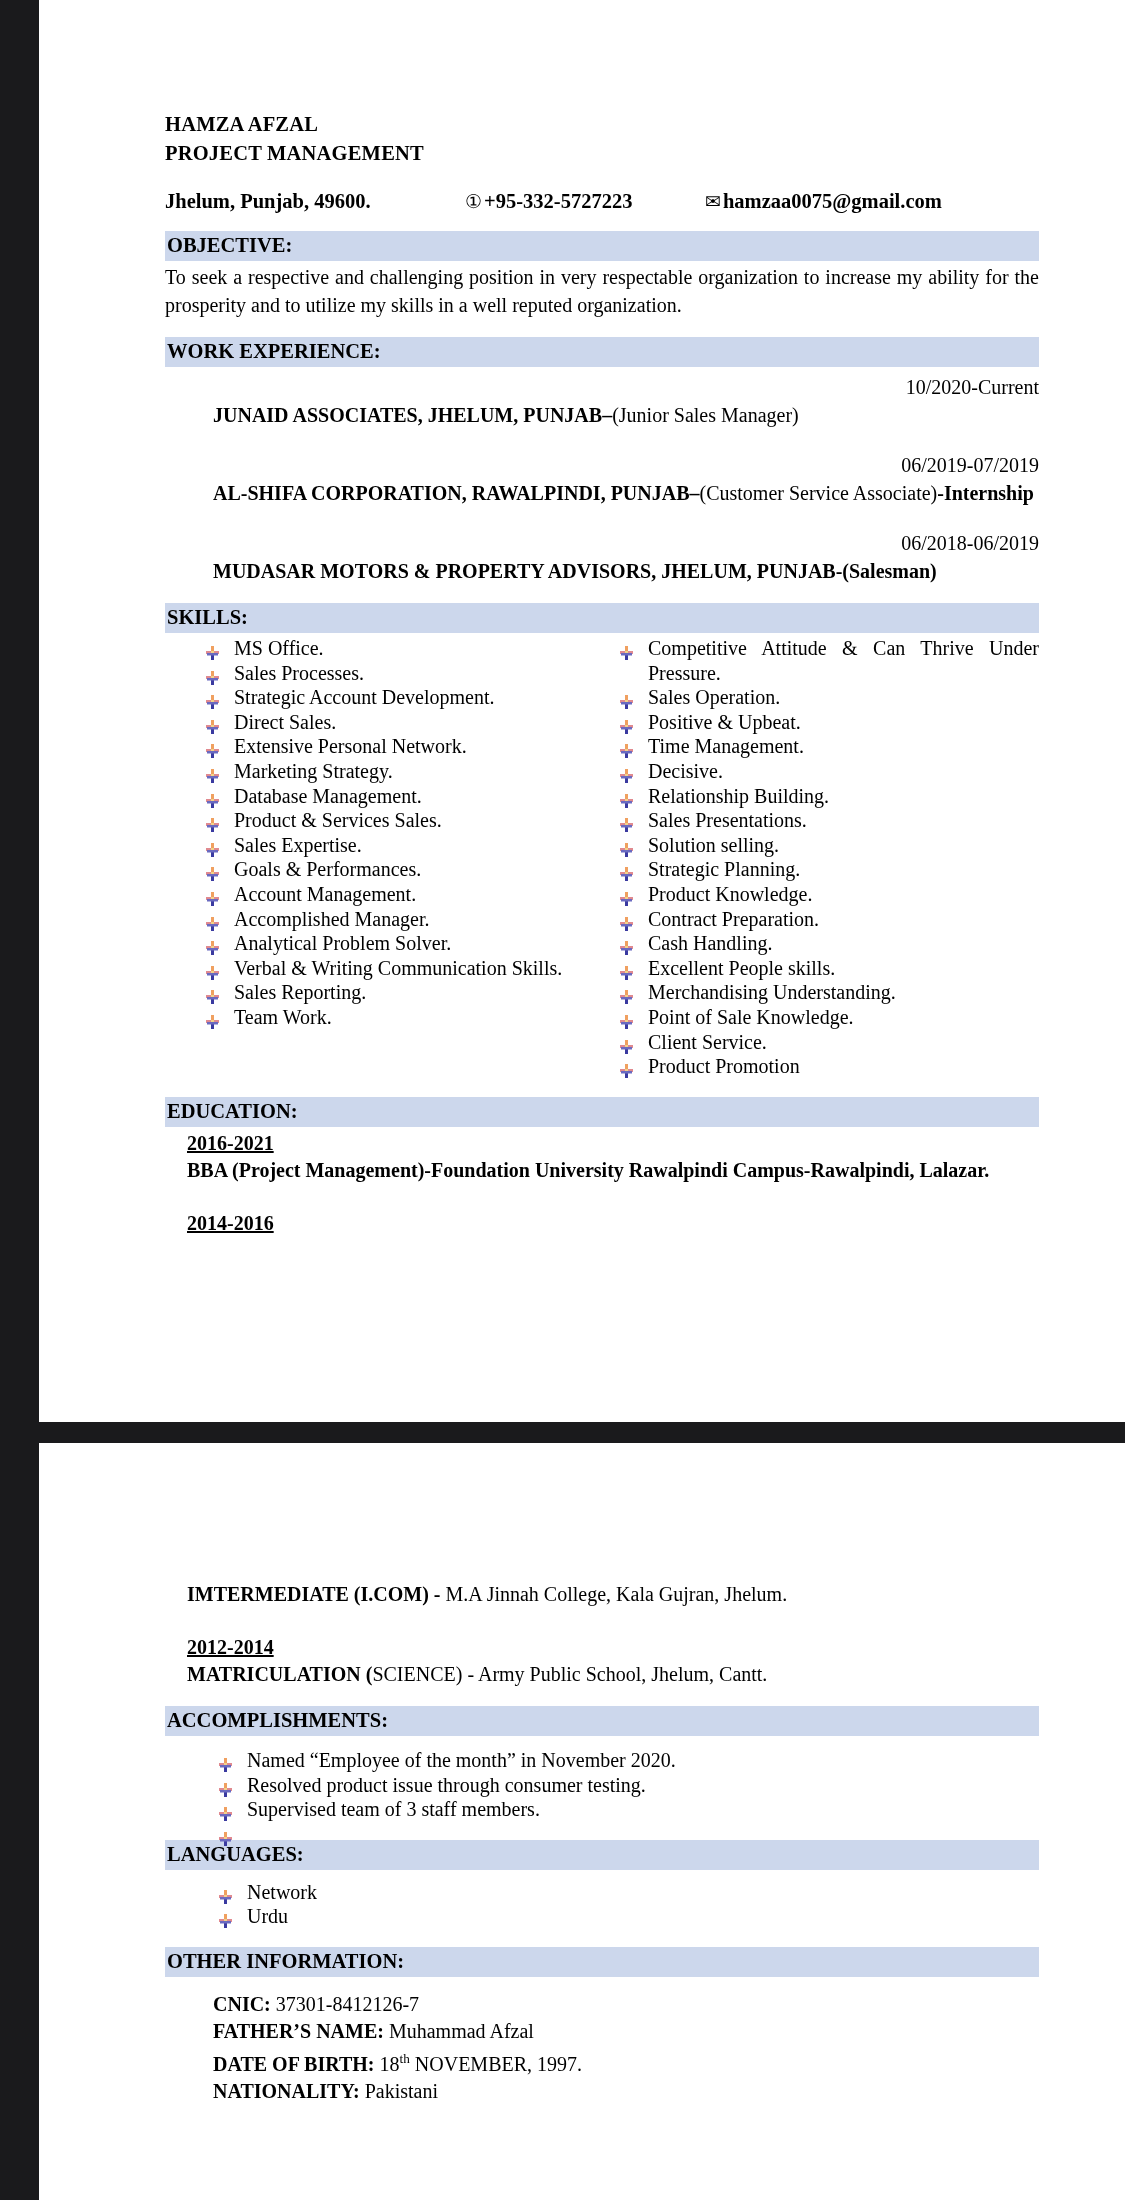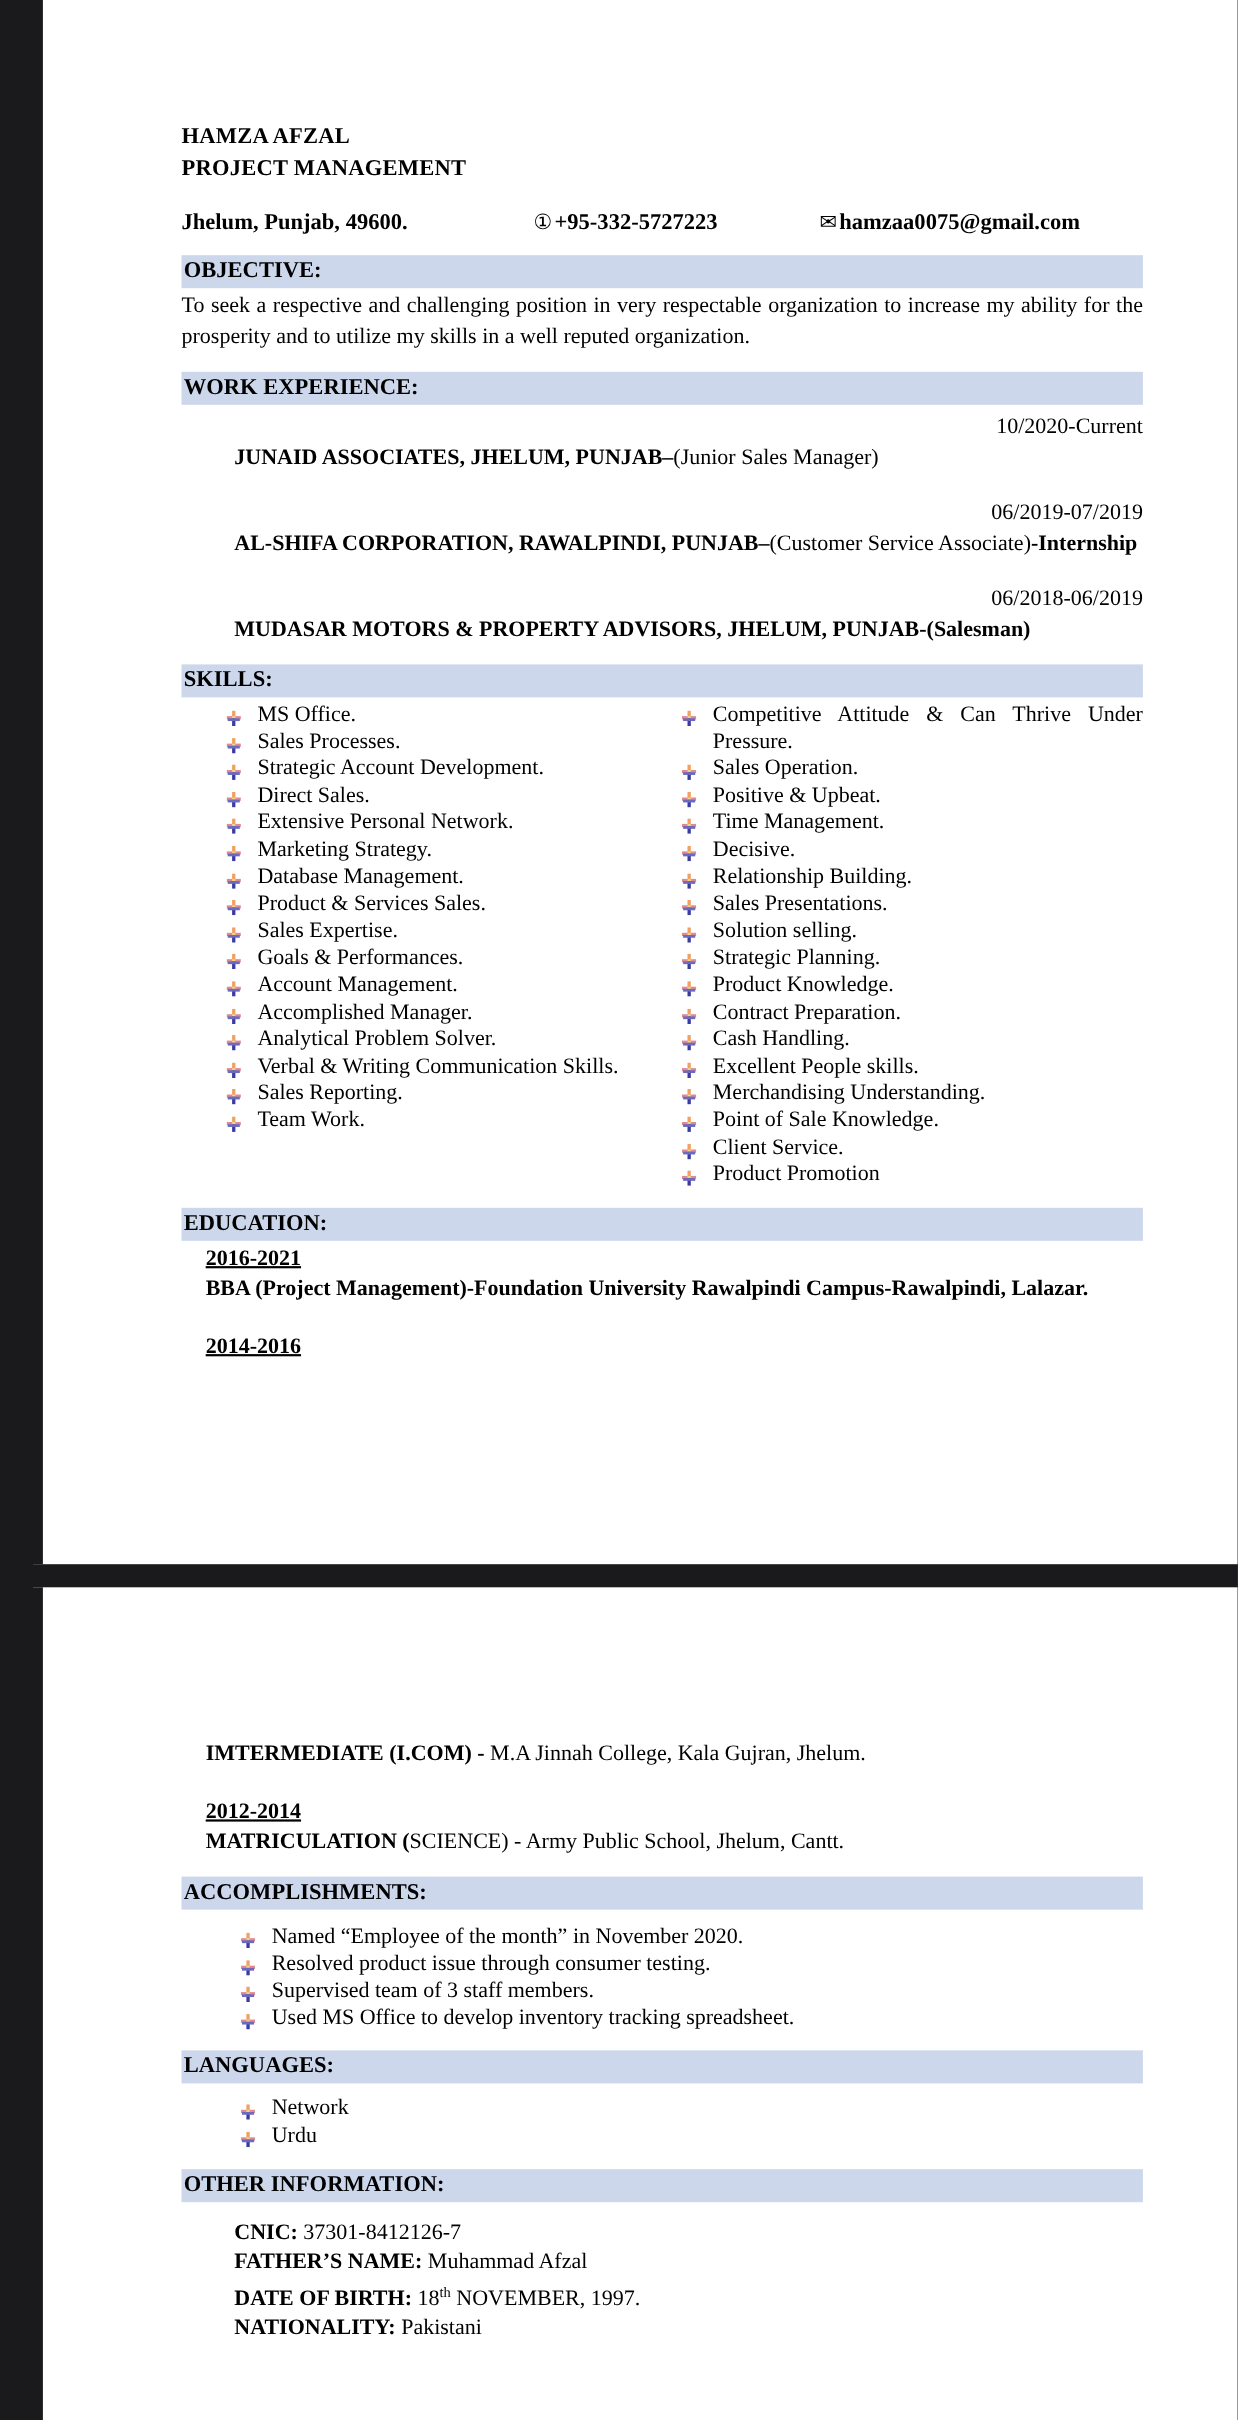--- a/index.html
+++ b/index.html
@@ -40,21 +40,20 @@
     line-height: 29px;
     letter-spacing: 0.2px;
   }
   .contact-row {
     display: flex;
     align-items: baseline;
     font-weight: bold;
     font-size: 20.5px;
     margin-top: 22px;
     white-space: nowrap;
-    gap: 20px;
   }
   .contact-addr { width: 300px; }
   .contact-phone { width: 240px; }
   .contact-email { }
   .glyph-phone, .glyph-mail {
     font-weight: normal;
     font-size: 19px;
     margin-right: 2px;
   }
   
@@ -477,21 +476,21 @@
                   <rect x="5" y="5" width="3" height="3" fill="#f2d488"></rect>
                   <rect x="5" y="7" width="3" height="7" fill="#3a3aa0"></rect>
                   <rect x="1" y="7" width="11" height="2.5" fill="#6a6ac0"></rect>
                 </svg></span><span>Supervised team of 3 staff members.</span></li>
             <li><span class="bullet"><svg viewBox="0 0 13 14" width="13" height="14" aria-hidden="true">
                   <rect x="5" y="0" width="3" height="6" fill="#f0a060"></rect>
                   <rect x="0" y="5" width="13" height="3" fill="#e08a90"></rect>
                   <rect x="5" y="5" width="3" height="3" fill="#f2d488"></rect>
                   <rect x="5" y="7" width="3" height="7" fill="#3a3aa0"></rect>
                   <rect x="1" y="7" width="11" height="2.5" fill="#6a6ac0"></rect>
-                </svg></span><span>Used MS Office to develop inventory tracking spreadsheet.</span></li>
+                </svg></span></li>
           </ul>
       </div>
 
       <div class="sec-bar">LANGUAGES:</div>
       <div class="lang-list">
         <ul class="bul">
             <li><span class="bullet"><svg viewBox="0 0 13 14" width="13" height="14" aria-hidden="true">
                   <rect x="5" y="0" width="3" height="6" fill="#f0a060"></rect>
                   <rect x="0" y="5" width="13" height="3" fill="#e08a90"></rect>
                   <rect x="5" y="5" width="3" height="3" fill="#f2d488"></rect>

